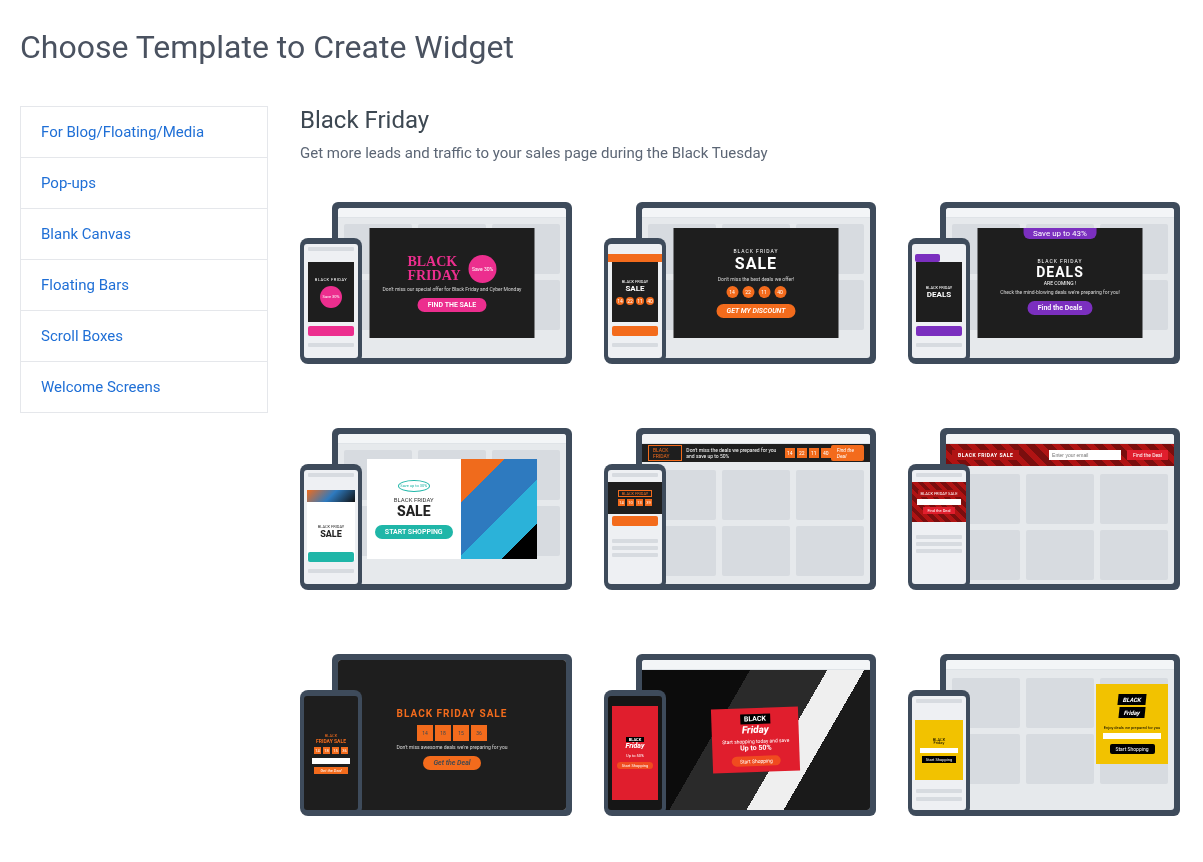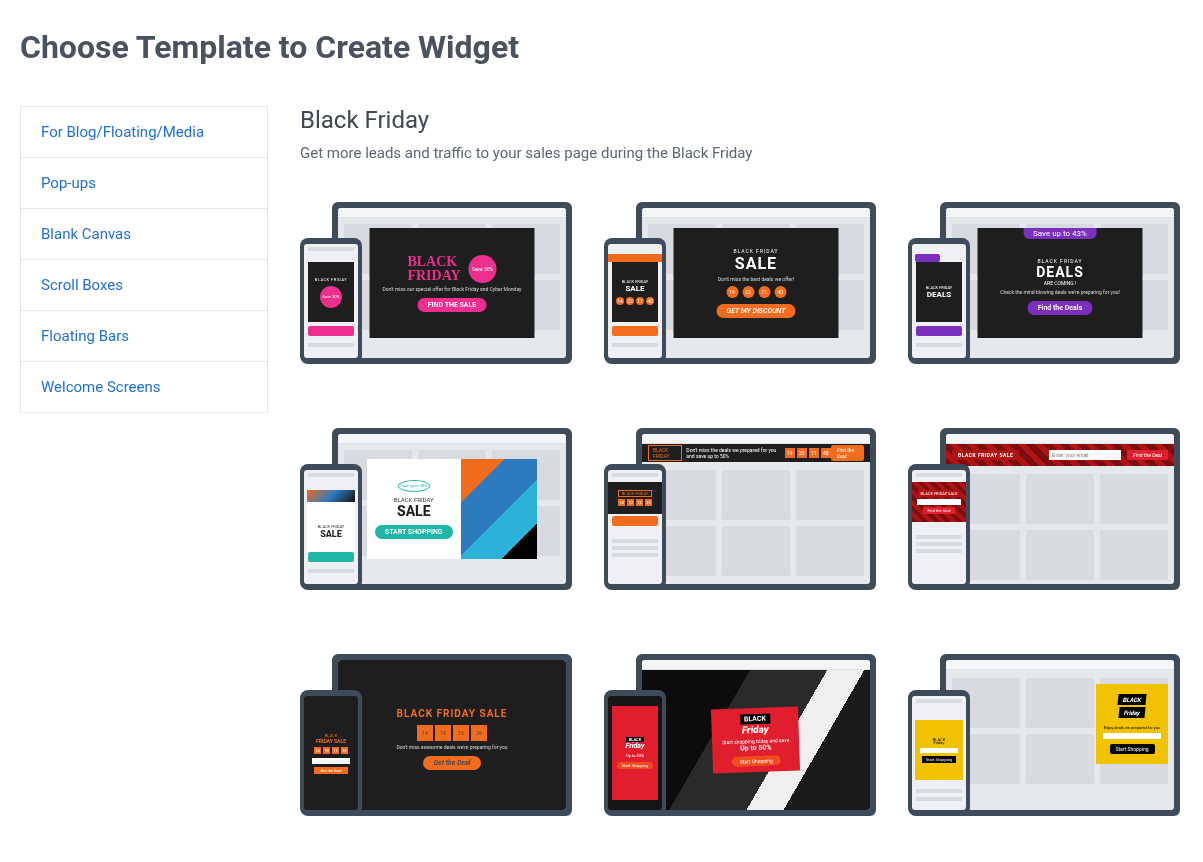--- a/index.html
+++ b/index.html
@@ -5,21 +5,21 @@
   * { box-sizing: border-box; margin: 0; padding: 0; }
   body {
     font-family: -apple-system, BlinkMacSystemFont, "Segoe UI", Roboto, Arial, sans-serif;
     background: #ffffff;
     color: #3d4852;
     padding: 20px 20px 0 20px;
     width: 1203px;
   }
   h1.page-title {
     font-size: 32px;
-    font-weight: 700;
+    font-weight: 400;
     color: #4a5260;
     margin: 8px 0 40px 0;
   }
   .layout {
     display: flex;
     gap: 32px;
     align-items: flex-start;
   }
   .sidebar {
     width: 248px;
@@ -212,28 +212,28 @@
 <body>
 
 <h1 class="page-title">Choose Template to Create Widget</h1>
 
 <div class="layout">
 
   <div class="sidebar">
     <div class="sidebar-item">For Blog/Floating/Media</div>
     <div class="sidebar-item">Pop-ups</div>
     <div class="sidebar-item">Blank Canvas</div>
+    <div class="sidebar-item">Floating Bars</div>
     <div class="sidebar-item">Scroll Boxes</div>
-    <div class="sidebar-item">Floating Bars</div>
     <div class="sidebar-item">Welcome Screens</div>
   </div>
 
   <div class="main">
     <h2 class="content-title">Black Friday</h2>
-    <p class="content-desc">Get more leads and traffic to your sales page during the Black Friday</p>
+    <p class="content-desc">Get more leads and traffic to your sales page during the Black Tuesday</p>
 
     <div class="grid">
 
       <div class="thumb">
         <div class="browser">
             <div class="browser-inner">
           <div class="topbar"></div>
           <div class="skel-row">
                 <div></div>
                 <div></div>

